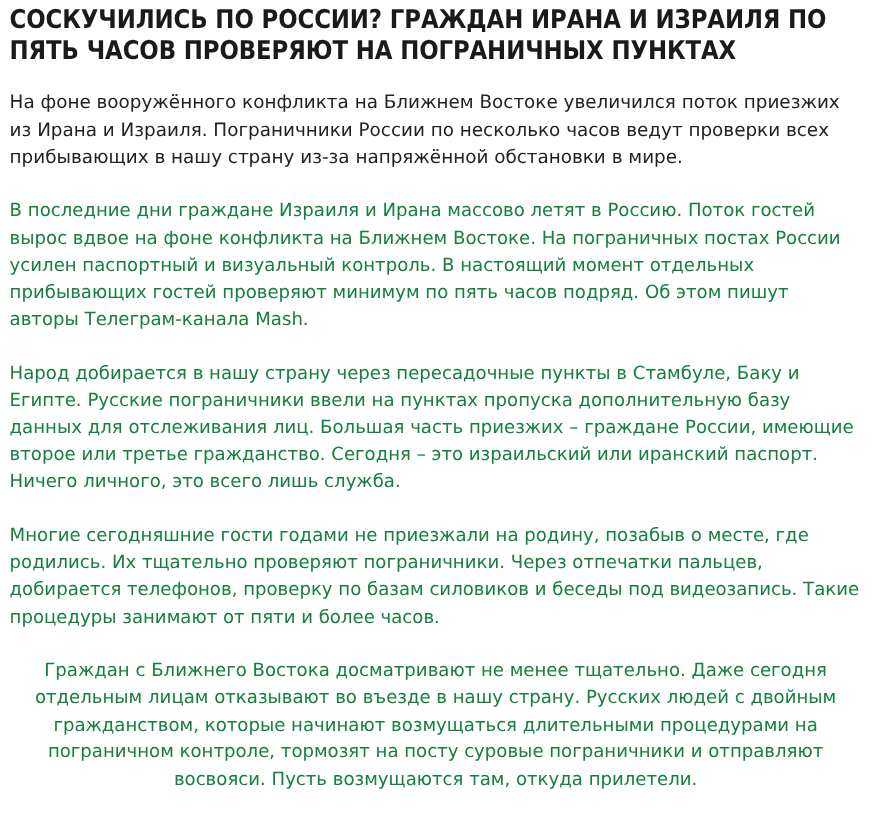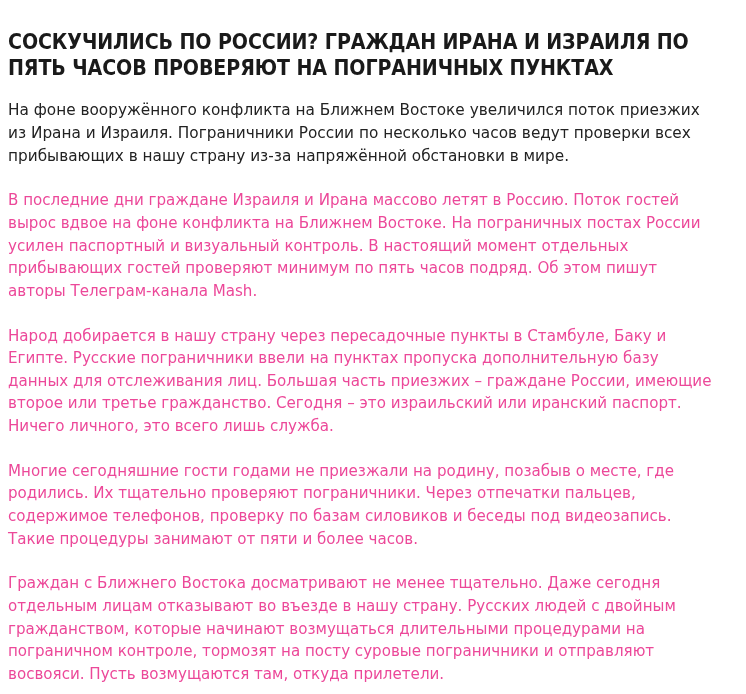--- a/index.html
+++ b/index.html
@@ -11,21 +11,20 @@
     width: 746px;
     height: 694px;
     font-family: "DejaVu Sans", "Liberation Sans", sans-serif;
     color: #2b2b2b;
     overflow: hidden;
   }
   .article {
     box-sizing: border-box;
     width: 746px;
     padding: 4px 28px 0 8px;
-    margin-top: 25px;
   }
   .headline {
     font-size: 21.5px;
     line-height: 1.22;
     font-weight: bold;
     color: #1a1a1a;
     letter-spacing: -0.1px;
     margin: 0 0 18px 0;
     text-transform: uppercase;
     font-stretch: condensed;
@@ -35,30 +34,31 @@
   .lead {
     font-size: 15.3px;
     line-height: 1.48;
     font-weight: normal;
     color: #222222;
     margin: 0 0 22px 0;
   }
   .para {
     font-size: 15.1px;
     line-height: 1.50;
-    color: #ec4899;
+    color: #15803d;
     margin: 0 0 22px 0;
   }
   .para:last-child {
     margin-bottom: 0;
+    text-align: center;
   }
 </style>
 </head>
 <body>
 
 <div class="article">
   <h1 class="headline">СОСКУЧИЛИСЬ ПО РОССИИ? ГРАЖДАН ИРАНА И ИЗРАИЛЯ ПО ПЯТЬ ЧАСОВ ПРОВЕРЯЮТ НА ПОГРАНИЧНЫХ ПУНКТАХ</h1>
   <p class="lead">На фоне вооружённого конфликта на Ближнем Востоке увеличился поток приезжих из Ирана и Израиля. Пограничники России по несколько часов ведут проверки всех прибывающих в нашу страну из-за напряжённой обстановки в мире.</p>
   <p class="para">В последние дни граждане Израиля и Ирана массово летят в Россию. Поток гостей вырос вдвое на фоне конфликта на Ближнем Востоке. На пограничных постах России усилен паспортный и визуальный контроль. В настоящий момент отдельных прибывающих гостей проверяют минимум по пять часов подряд. Об этом пишут авторы Телеграм-канала Mash.</p>
   <p class="para">Народ добирается в нашу страну через пересадочные пункты в Стамбуле, Баку и Египте. Русские пограничники ввели на пунктах пропуска дополнительную базу данных для отслеживания лиц. Большая часть приезжих – граждане России, имеющие второе или третье гражданство. Сегодня – это израильский или иранский паспорт. Ничего личного, это всего лишь служба.</p>
-  <p class="para">Многие сегодняшние гости годами не приезжали на родину, позабыв о месте, где родились. Их тщательно проверяют пограничники. Через отпечатки пальцев, содержимое телефонов, проверку по базам силовиков и беседы под видеозапись. Такие процедуры занимают от пяти и более часов.</p>
+  <p class="para">Многие сегодняшние гости годами не приезжали на родину, позабыв о месте, где родились. Их тщательно проверяют пограничники. Через отпечатки пальцев, добирается телефонов, проверку по базам силовиков и беседы под видеозапись. Такие процедуры занимают от пяти и более часов.</p>
   <p class="para">Граждан с Ближнего Востока досматривают не менее тщательно. Даже сегодня отдельным лицам отказывают во въезде в нашу страну. Русских людей с двойным гражданством, которые начинают возмущаться длительными процедурами на пограничном контроле, тормозят на посту суровые пограничники и отправляют восвояси. Пусть возмущаются там, откуда прилетели.</p>
 </div>
 
 </body></html>

